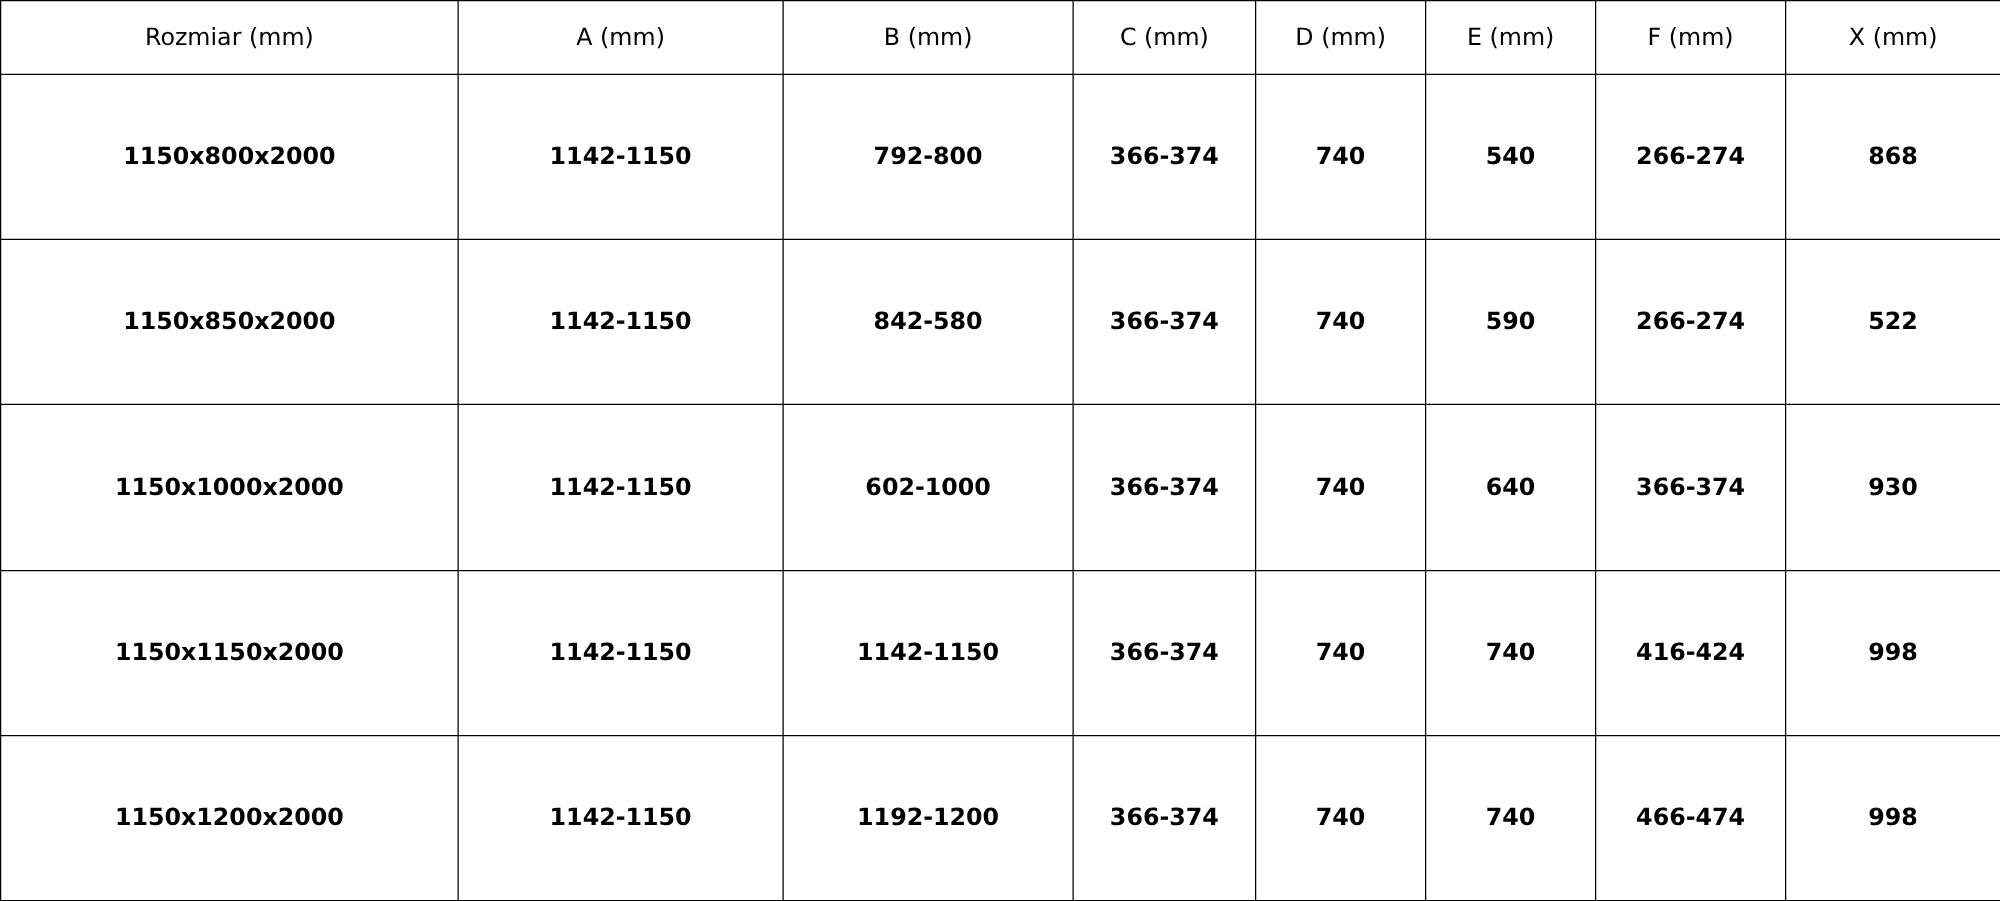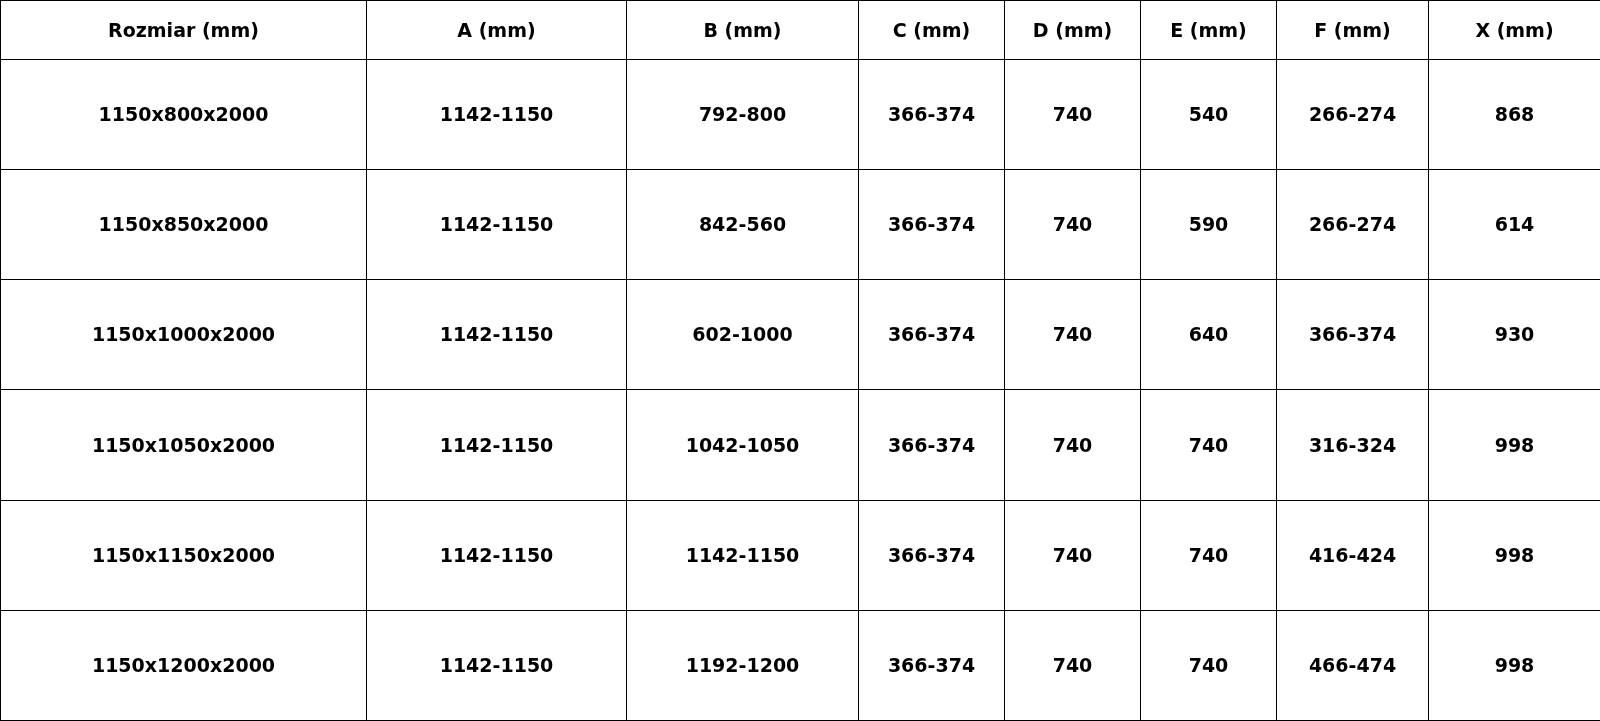--- a/index.html
+++ b/index.html
@@ -24,21 +24,21 @@
   table.dim-table td {
     border: 1px solid #000000;
     text-align: center;
     vertical-align: middle;
     font-size: 19px;
     padding: 0 4px;
     line-height: 1.2;
     white-space: nowrap;
   }
   table.dim-table thead th {
-    font-weight: bold;
+    font-weight: normal;
     height: 58px;
   }
   table.dim-table tbody td {
     font-weight: bold;
     height: 60px;
   }
   
   col.c0 { width: 366px; }
   col.c1 { width: 260px; }
   col.c2 { width: 232px; }
@@ -81,46 +81,36 @@
       <td>792-800</td>
       <td>366-374</td>
       <td>740</td>
       <td>540</td>
       <td>266-274</td>
       <td>868</td>
     </tr>
     <tr>
       <td>1150x850x2000</td>
       <td>1142-1150</td>
-      <td>842-560</td>
+      <td>842-580</td>
       <td>366-374</td>
       <td>740</td>
       <td>590</td>
       <td>266-274</td>
-      <td>614</td>
+      <td>522</td>
     </tr>
     <tr>
       <td>1150x1000x2000</td>
       <td>1142-1150</td>
       <td>602-1000</td>
       <td>366-374</td>
       <td>740</td>
       <td>640</td>
       <td>366-374</td>
       <td>930</td>
-    </tr>
-    <tr>
-      <td>1150x1050x2000</td>
-      <td>1142-1150</td>
-      <td>1042-1050</td>
-      <td>366-374</td>
-      <td>740</td>
-      <td>740</td>
-      <td>316-324</td>
-      <td>998</td>
     </tr>
     <tr>
       <td>1150x1150x2000</td>
       <td>1142-1150</td>
       <td>1142-1150</td>
       <td>366-374</td>
       <td>740</td>
       <td>740</td>
       <td>416-424</td>
       <td>998</td>

